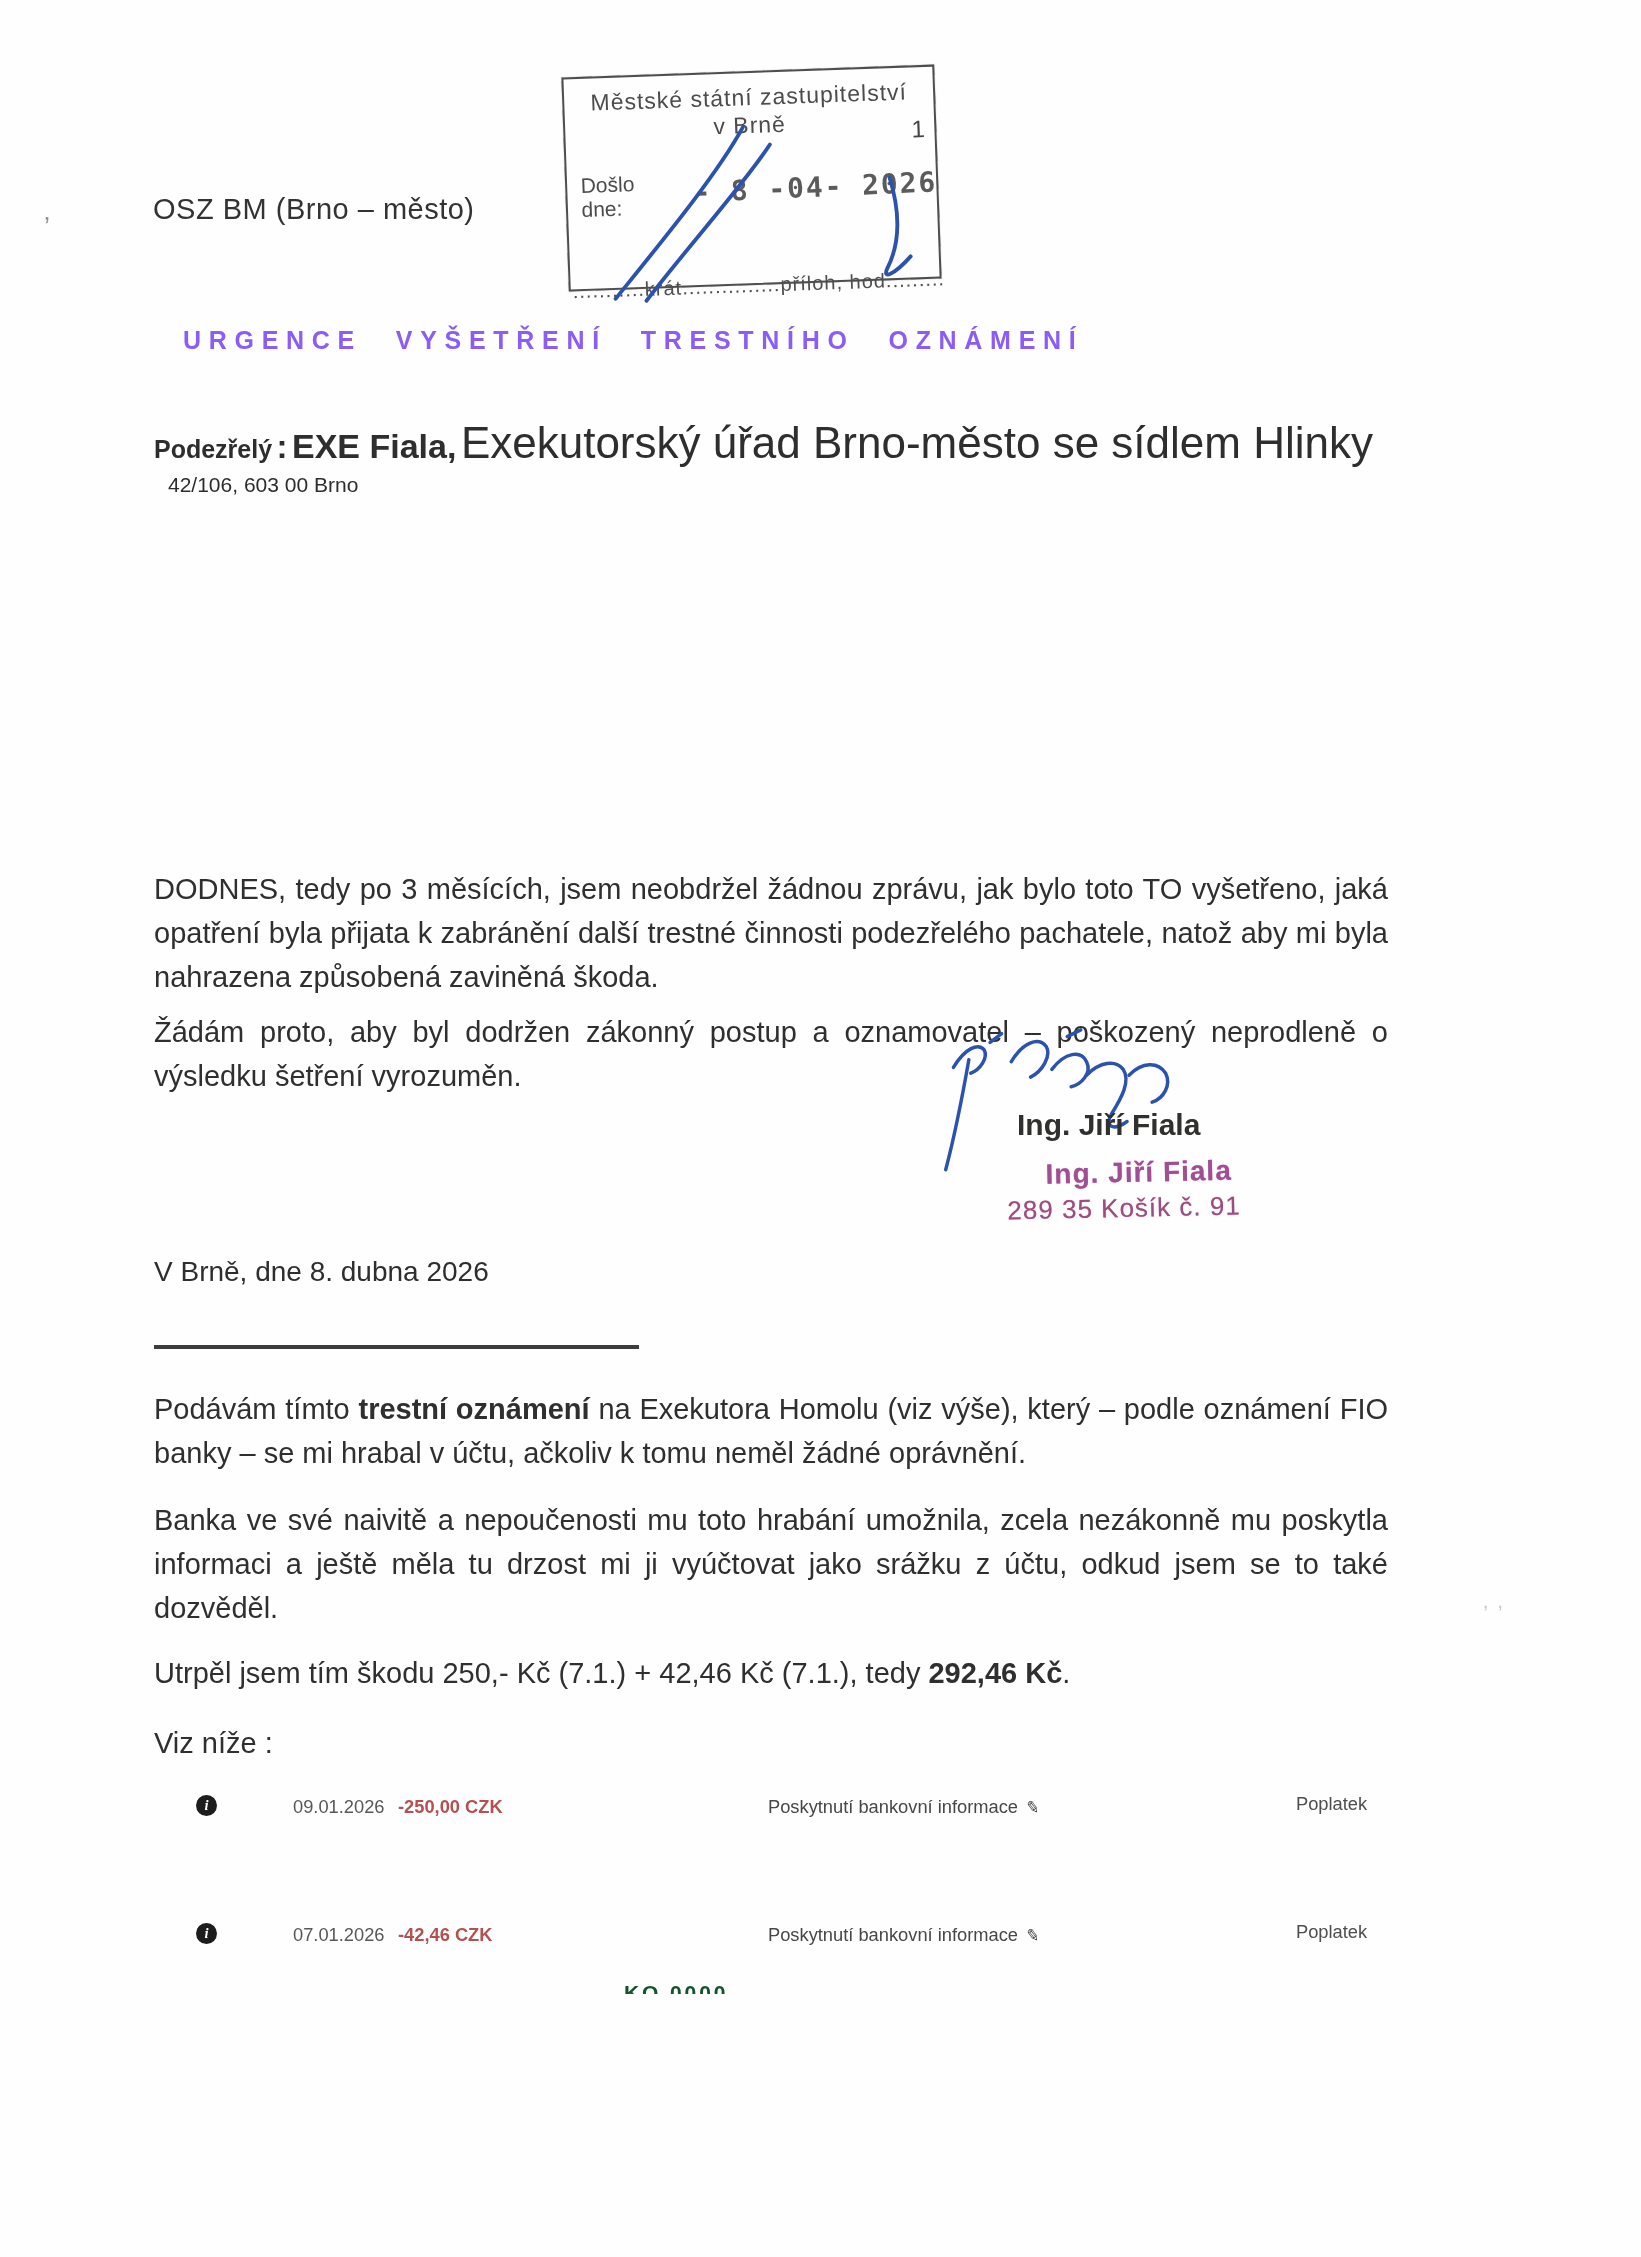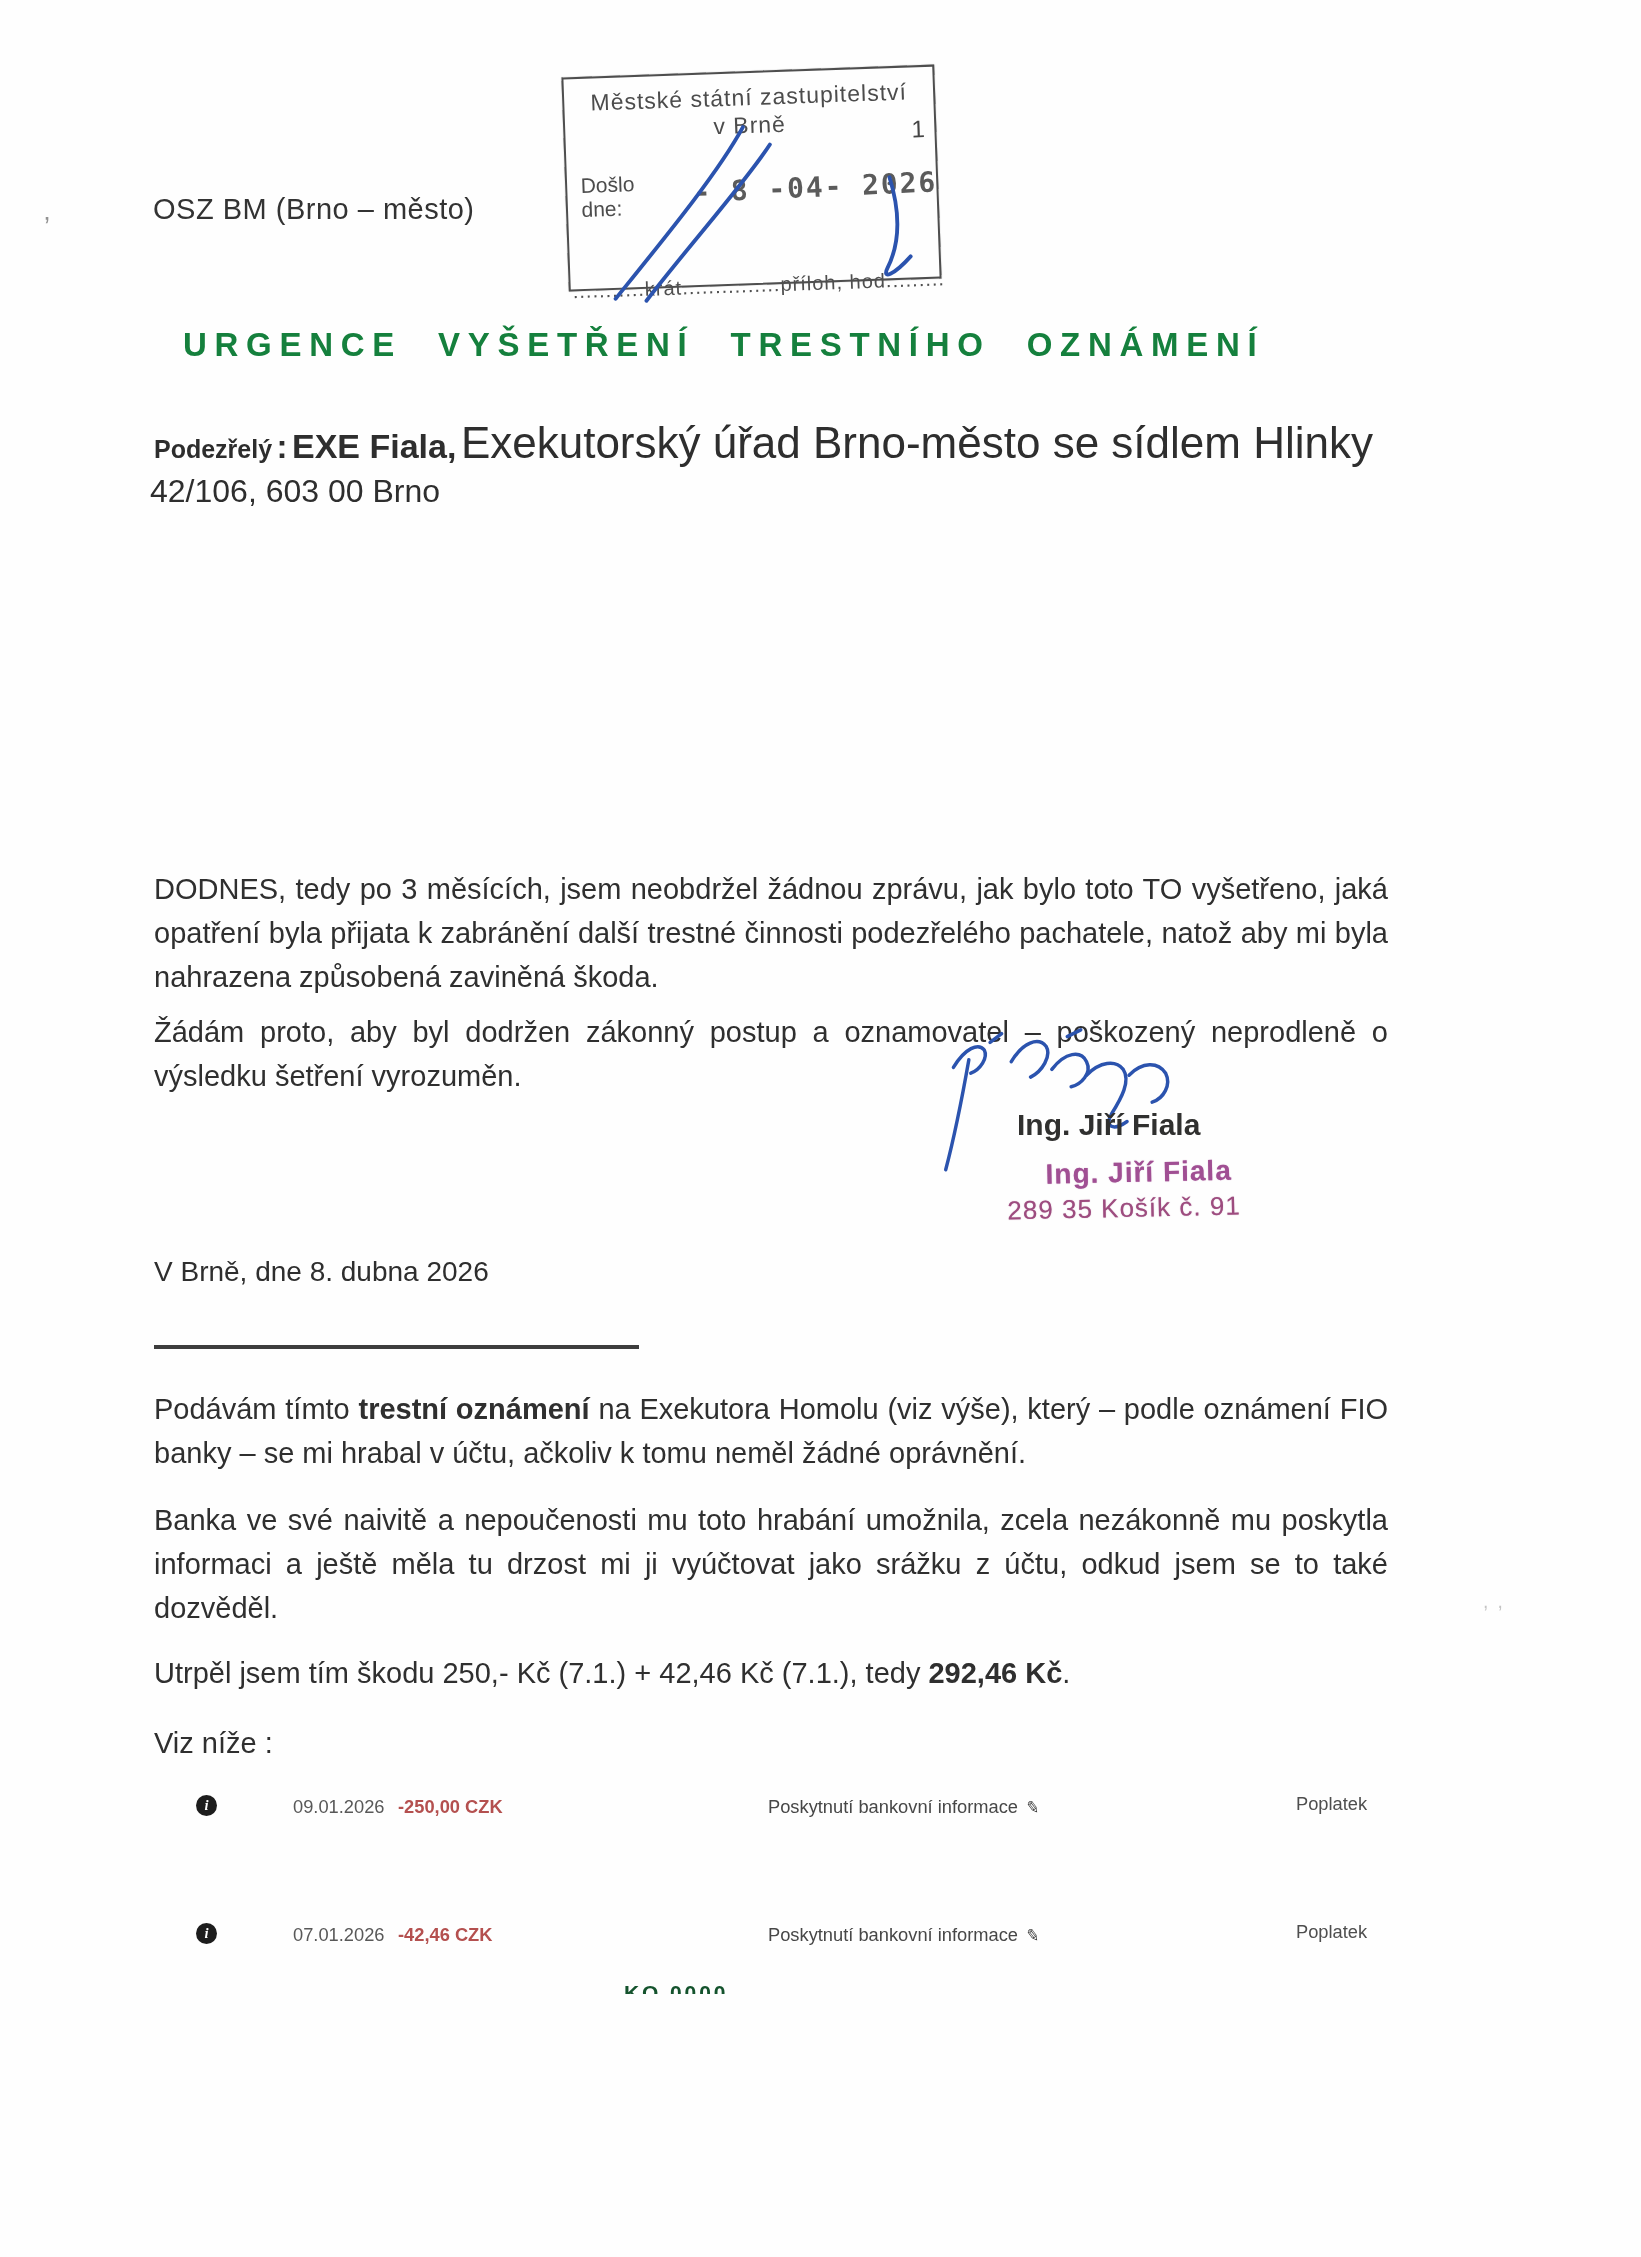--- a/index.html
+++ b/index.html
@@ -30,29 +30,29 @@
     transform:rotate(-0.5deg);
   }
   .stamp-bottomline {
     position:absolute; left:1.9px; bottom:-13.5px; white-space:nowrap;
     font-size:20px; color:#4f4f4f; letter-spacing:1px;
   }
   .ink-overlay { left:546px; top:50px; width:415px; height:270px; pointer-events:none; }
 
   
   .title {
-    left:183px; top:326px; font-size:33px; font-weight:bold; color:#15803d;
+    left:183px; top:326px; font-size:25px; font-weight:bold; color:#8b5cf6;
     letter-spacing:7.7px; word-spacing:19.3px; white-space:nowrap;
   }
   .suspect1 { left:154px; top:418px; white-space:nowrap; }
   .suspect-label { font-size:25px; font-weight:bold; color:#2d2d2d; }
   .suspect-sep   { font-size:33px; font-weight:bold; }
   .suspect-name  { font-size:34px; font-weight:bold; }
   .suspect-rest  { font-size:44px; }
-  .suspect2 { left:150px; top:473px; font-size:32px; }
+  .suspect2 { left:168px; top:473px; font-size:21px; }
 
   
   .para { left:154px; width:1234px; font-size:29px; line-height:44px; text-align:justify; color:#2f2f2f; }
   .indent { text-indent:42px; }
   .red-amount { color:#b23f3f; font-weight:bold; }
   .bold { font-weight:bold; }
 
   
   .sig-svg { left:930px; top:1025px; width:261px; height:164px; pointer-events:none; }
   .sig-name { left:1017px; top:1108px; font-size:30px; font-weight:bold; color:#30302f; white-space:nowrap; }

